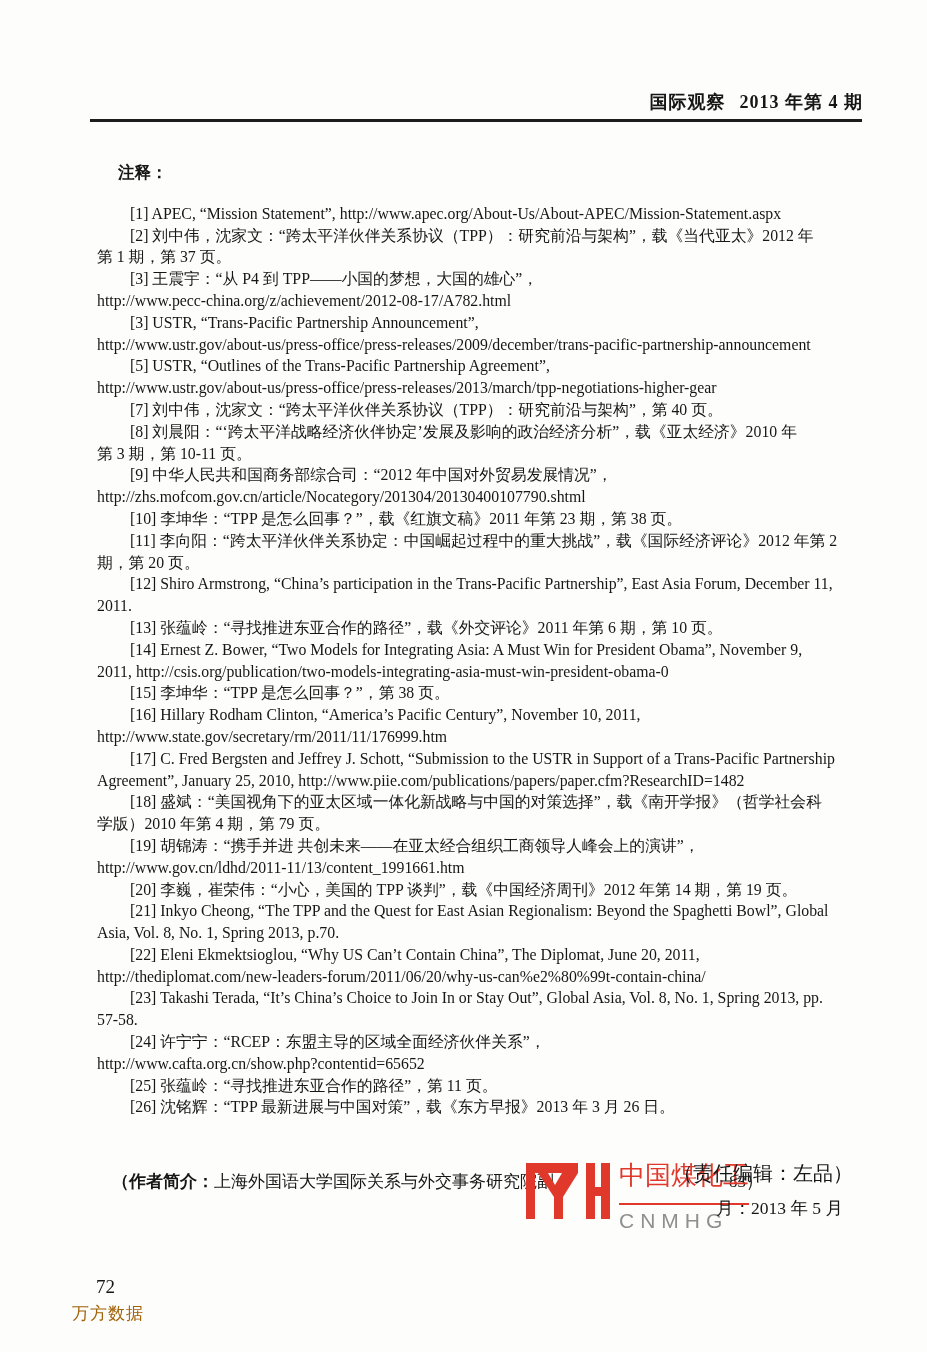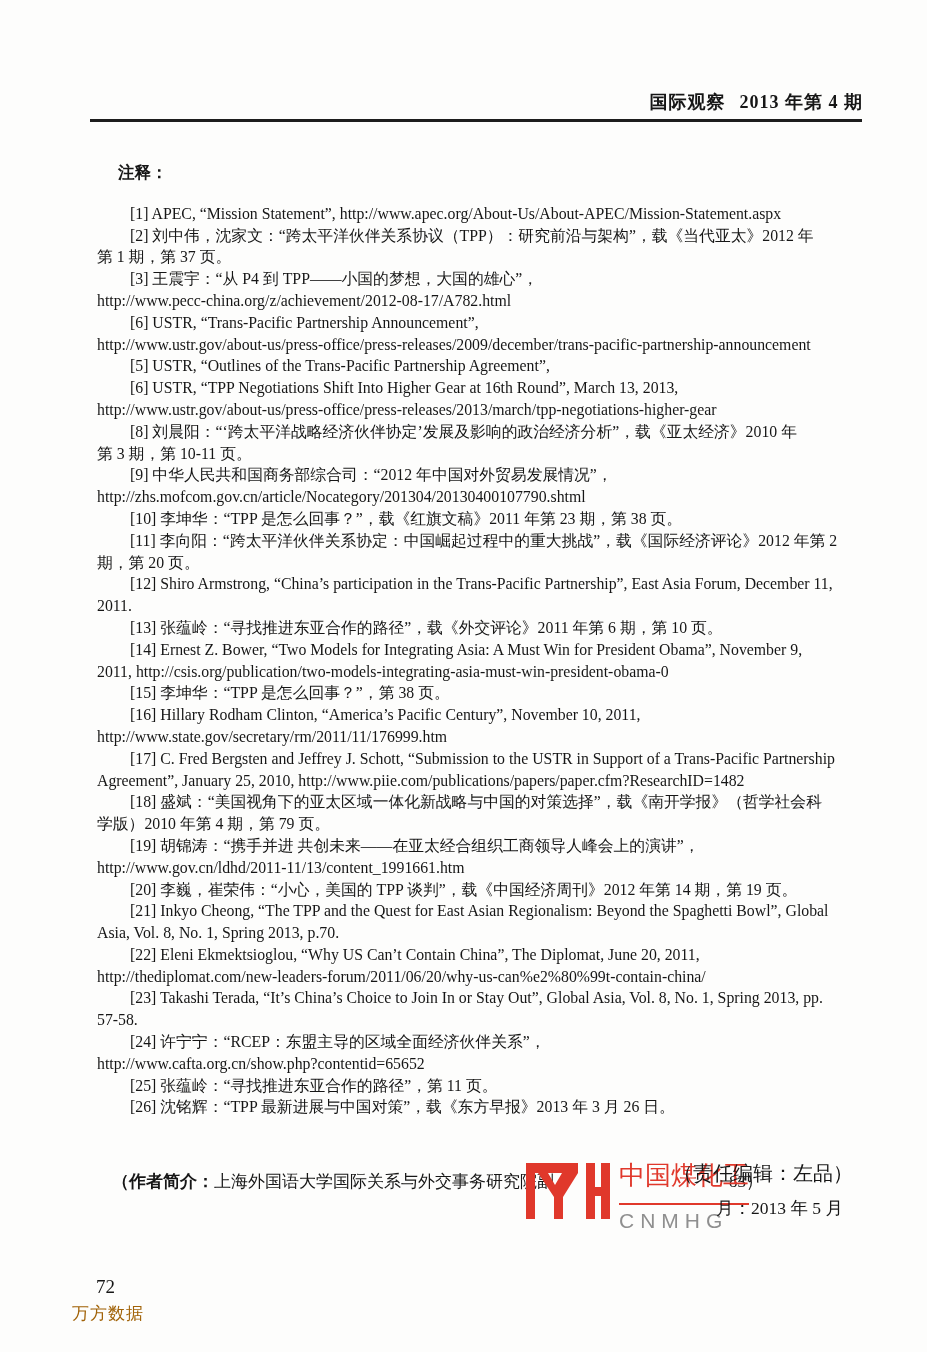--- a/index.html
+++ b/index.html
@@ -84,25 +84,25 @@
   <div class="header-rule"></div>
 
   <div class="refs">
     <div class="notes-heading">注释：</div>
     <div>
         <div class="ref-line indent">[1] APEC, “Mission Statement”, http://www.apec.org/About-Us/About-APEC/Mission-Statement.aspx</div>
         <div class="ref-line indent">[2] 刘中伟，沈家文：“跨太平洋伙伴关系协议（TPP）：研究前沿与架构”，载《当代亚太》2012 年</div>
         <div class="ref-line">第 1 期，第 37 页。</div>
         <div class="ref-line indent">[3] 王震宇：“从 P4 到 TPP——小国的梦想，大国的雄心”，</div>
         <div class="ref-line">http://www.pecc-china.org/z/achievement/2012-08-17/A782.html</div>
-        <div class="ref-line indent">[6] USTR, “Trans-Pacific Partnership Announcement”,</div>
+        <div class="ref-line indent">[3] USTR, “Trans-Pacific Partnership Announcement”,</div>
         <div class="ref-line">http://www.ustr.gov/about-us/press-office/press-releases/2009/december/trans-pacific-partnership-announcement</div>
         <div class="ref-line indent">[5] USTR, “Outlines of the Trans-Pacific Partnership Agreement”,</div>
-        <div class="ref-line indent">[6] USTR, “TPP Negotiations Shift Into Higher Gear at 16th Round”, March 13, 2013,</div>
         <div class="ref-line">http://www.ustr.gov/about-us/press-office/press-releases/2013/march/tpp-negotiations-higher-gear</div>
+        <div class="ref-line indent">[7] 刘中伟，沈家文：“跨太平洋伙伴关系协议（TPP）：研究前沿与架构”，第 40 页。</div>
         <div class="ref-line indent">[8] 刘晨阳：“‘跨太平洋战略经济伙伴协定’发展及影响的政治经济分析”，载《亚太经济》2010 年</div>
         <div class="ref-line">第 3 期，第 10-11 页。</div>
         <div class="ref-line indent">[9] 中华人民共和国商务部综合司：“2012 年中国对外贸易发展情况”，</div>
         <div class="ref-line">http://zhs.mofcom.gov.cn/article/Nocategory/201304/20130400107790.shtml</div>
         <div class="ref-line indent">[10] 李坤华：“TPP 是怎么回事？”，载《红旗文稿》2011 年第 23 期，第 38 页。</div>
         <div class="ref-line indent">[11] 李向阳：“跨太平洋伙伴关系协定：中国崛起过程中的重大挑战”，载《国际经济评论》2012 年第 2</div>
         <div class="ref-line">期，第 20 页。</div>
         <div class="ref-line indent">[12] Shiro Armstrong, “China’s participation in the Trans-Pacific Partnership”, East Asia Forum, December 11,</div>
         <div class="ref-line">2011.</div>
         <div class="ref-line indent">[13] 张蕴岭：“寻找推进东亚合作的路径”，载《外交评论》2011 年第 6 期，第 10 页。</div>

